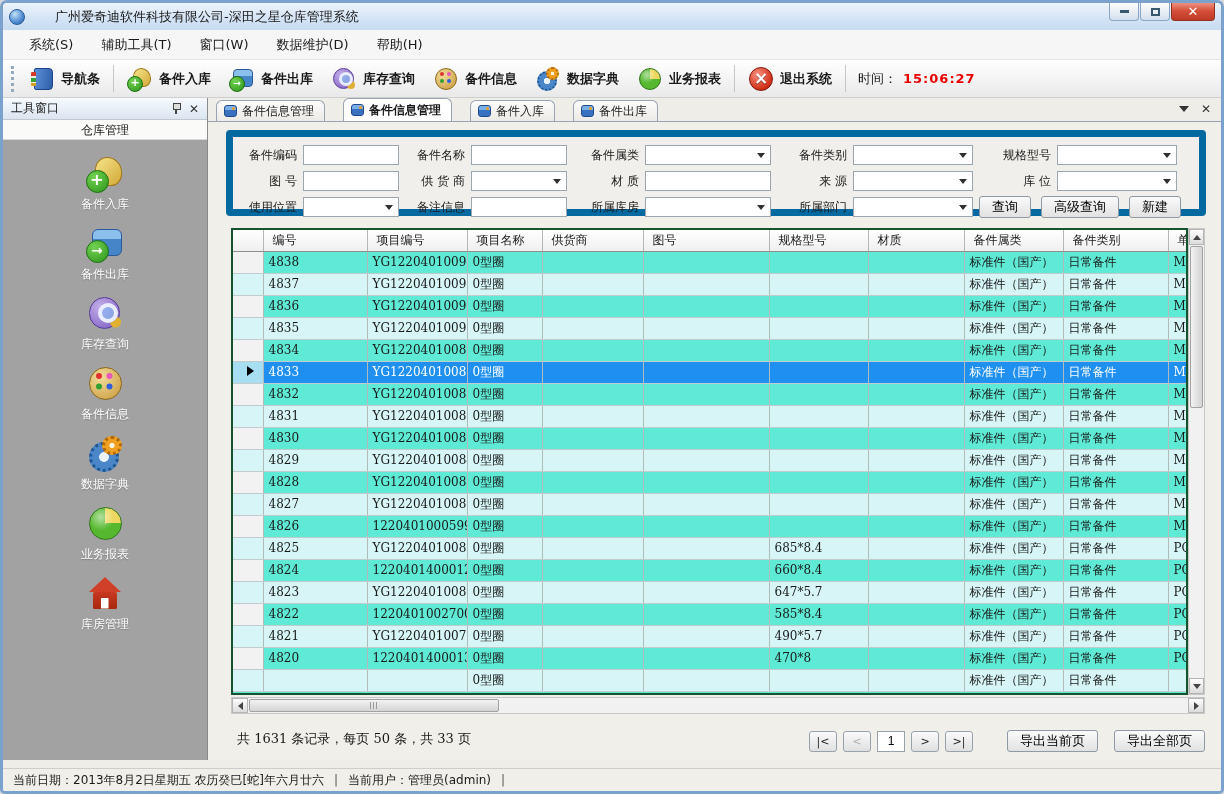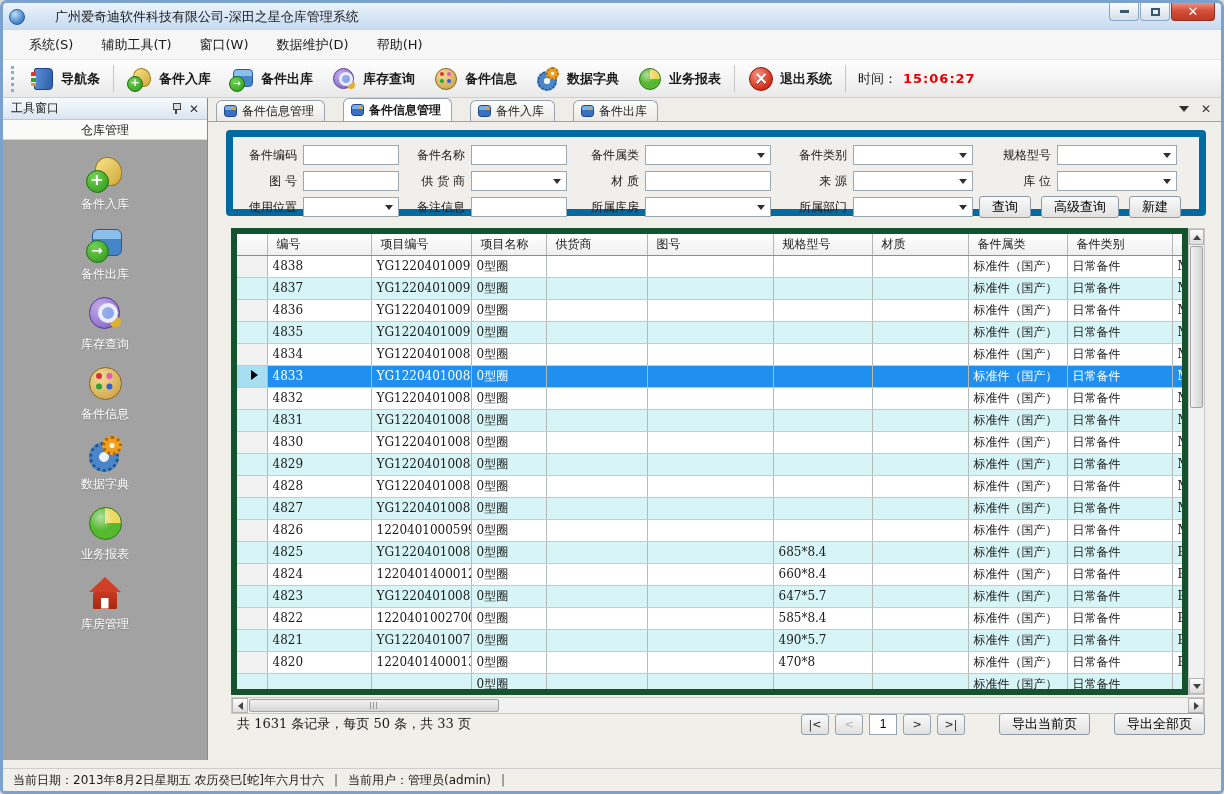--- a/index.html
+++ b/index.html
@@ -118,21 +118,21 @@
   .select{width:100%;height:20px;border:1px solid #9aa6b0;background:#fff;position:relative;}
   .select::after{content:"";position:absolute;right:5px;top:7px;width:0;height:0;
     border-left:4px solid transparent;border-right:4px solid transparent;border-top:5px solid #303030;}
   .search-buttons{display:flex;gap:10px;width:242px;align-items:center;}
   .btn{height:22px;padding:0 12px;border:1px solid #8e9aa5;border-radius:3px;font-size:13px;
     background:linear-gradient(#fafafa,#e2e2e2);white-space:nowrap;
     font-family:"DejaVu Serif","Liberation Serif",serif;}
   
   .table-zone{position:absolute;left:23px;top:106px;width:974px;height:468px;}
   .grid-wrap{position:absolute;left:0;top:0;width:957px;height:467px;overflow:hidden;
-    border:6px solid #14532d;background:#ffffff;}
+    border:2px solid #14532d;background:#5eead4;}
   table.grid{border-collapse:collapse;table-layout:fixed;width:962px;
     font-family:"DejaVu Serif","Liberation Serif",serif;font-size:11px;}
   table.grid th{height:21px;background:linear-gradient(#ffffff,#efefef);
     border-right:1px solid #b6b6b6;border-bottom:1px solid #8e8e8e;
     font-weight:normal;font-size:12px;text-align:left;padding:0 0 0 9px;white-space:nowrap;overflow:hidden;}
   table.grid td{height:22px;border-right:1px solid #b2baba;border-bottom:1px solid #c2cccc;
     padding:0 0 0 5px;white-space:nowrap;overflow:hidden;font-size:12px;}
   td.rowhdr{background:#f2f2f2;border-right:1px solid #909090;border-bottom:1px solid #ababab;padding:0;text-align:center;}
   tr.alt td{background:#d7f5f7;}
   tr.sel td{background:#2090f0;color:#fff;}
@@ -151,29 +151,29 @@
   .vthumb{position:absolute;left:1px;top:17px;width:13px;height:162px;border:1px solid #a2a2a2;border-radius:2px;
     background:linear-gradient(90deg,#f2f2f2,#d4d4d4);}
   .hscroll{position:absolute;left:23px;top:575px;width:974px;height:17px;background:#f1f1f1;border:1px solid #c8c8c8;}
   .hscroll .sb-btn{position:absolute;top:0;width:16px;height:15px;background:linear-gradient(#fdfdfd,#dcdcdc);
     border:1px solid #b4b4b4;display:flex;align-items:center;justify-content:center;}
   .hscroll .left{left:0;} .hscroll .right{right:0;}
   .hthumb{position:absolute;left:17px;top:1px;width:250px;height:13px;border:1px solid #a2a2a2;border-radius:2px;
     background:linear-gradient(#f2f2f2,#d4d4d4);display:flex;align-items:center;justify-content:center;}
   .hgrip{width:8px;height:7px;background:repeating-linear-gradient(90deg,#9a9a9a 0 1px,transparent 1px 3px);}
   
-  .list-footer{position:absolute;left:23px;top:588px;width:974px;height:28px;display:flex;align-items:center;
+  .list-footer{position:absolute;left:23px;top:608px;width:974px;height:28px;display:flex;align-items:flex-start;
     font-family:"DejaVu Serif","Liberation Serif",serif;}
   .summary{font-size:13px;padding-left:6px;}
   .pager{margin-left:auto;display:flex;align-items:center;gap:6px;}
   .pg-btn{width:28px;height:21px;border:1px solid #98a2ac;border-radius:3px;font-size:11px;
     background:linear-gradient(#fafafa,#e0e0e0);display:flex;align-items:center;justify-content:center;color:#222;}
   .pg-btn.disabled{color:#b0b0b0;}
   .pg-input{width:28px;height:21px;border:1px solid #98a2ac;background:#fff;text-align:center;font-size:12px;outline:none;}
-  .export-group{display:flex;gap:24px;margin-left:28px;}
+  .export-group{display:flex;gap:16px;margin-left:28px;}
   
   .statusbar{position:absolute;left:0;right:0;bottom:0;height:23px;background:#f0efe9;border-top:1px solid #cdcdcd;
     display:flex;align-items:center;padding:0 10px;font-size:12px;gap:10px;}
   .sb-div{color:#555;}
   
   .flat{display:contents;}
 </style>
 </head>
 <body>
 

